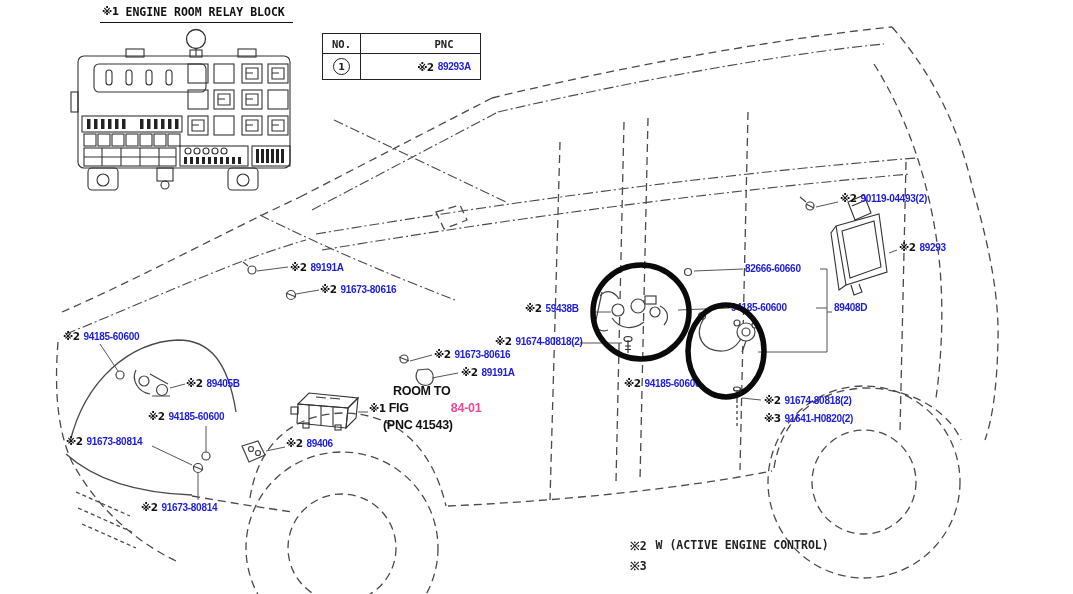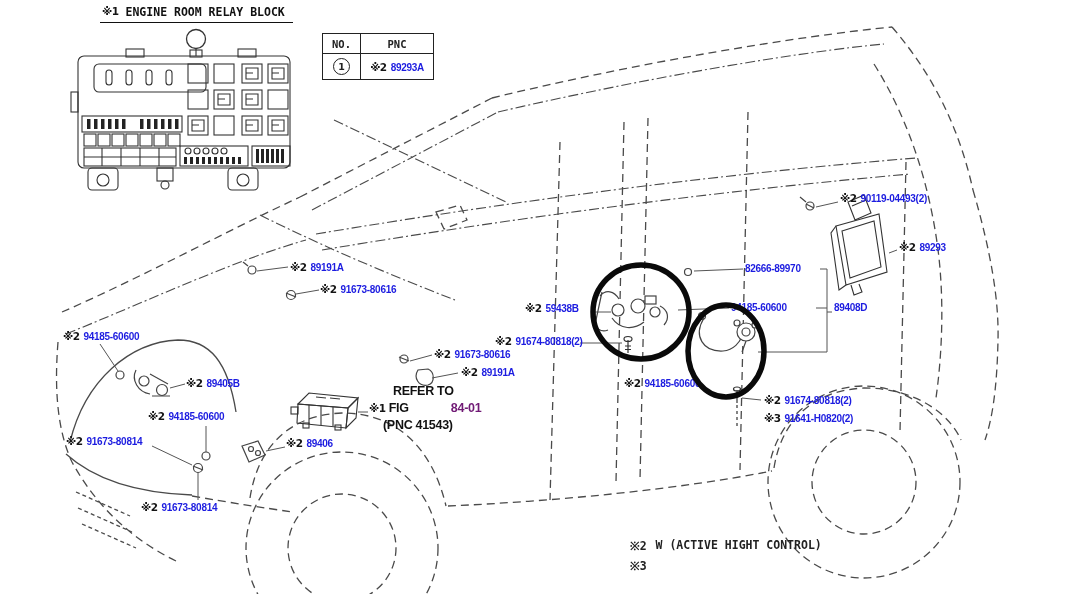--- a/index.html
+++ b/index.html
@@ -17,31 +17,31 @@
 
   .relay-title{position:absolute;left:100px;top:5px;z-index:2;
      font-family:"DejaVu Sans Mono",monospace;font-weight:bold;font-size:11.5px;color:#111;
      border-bottom:1.6px solid #111;padding:0 8px 3px 2px;display:flex;gap:7px;}
 
   .pnc-table{position:absolute;left:322px;top:33px;z-index:2;background:#fff;border:1.6px solid #222;}
   .tr{display:flex;align-items:center;}
   .tr.head{border-bottom:1.4px solid #222;height:19px;}
   .tr.data{height:25px;}
   .td-no{width:37px;border-right:1.4px solid #222;height:100%;display:flex;align-items:center;justify-content:center;}
-  .td-pnc{width:72px;display:flex;align-items:flex-end;justify-content:center;gap:4px;}
+  .td-pnc{width:72px;display:flex;align-items:flex-start;justify-content:center;gap:4px;margin-left:47px;}
   .th-txt{font-family:"DejaVu Sans Mono",monospace;font-weight:bold;font-size:10.5px;color:#222;}
   .circ{display:inline-block;width:15px;height:15px;border:1.4px solid #222;border-radius:50%;
         font-family:"DejaVu Sans",sans-serif;font-weight:bold;font-size:9.5px;line-height:15px;text-align:center;color:#222;}
 
   .refer{position:absolute;left:369px;top:383px;z-index:2;color:#111;
      font-family:"Liberation Sans",sans-serif;font-weight:bold;font-size:12.5px;line-height:17px;letter-spacing:-0.3px;}
   .refer .l1{margin-left:24px;}
   .refer .l3{margin-left:14px;}
   .refer .pfx{font-size:10.5px;}
-  .fig-no{color:#701a75;padding-left:39px;}
+  .fig-no{color:#ec4899;padding-left:39px;}
 
   .legend{position:absolute;left:630px;top:538px;z-index:2;
      font-family:"DejaVu Sans Mono",monospace;font-weight:bold;font-size:11.5px;color:#222;}
   .legend-row{display:flex;gap:9px;margin-bottom:5px;white-space:nowrap;}
 </style>
 </head>
 <body>
 
 <div class="stage">
 
@@ -362,21 +362,21 @@
       <span class="num">59438B</span>
     </div>
   <div class="plabel" style="left:624px;top:377px">
     <span class="pfx">※2</span>
       <span class="num">94185-60600</span>
     </div>
   <div class="plabel" style="left:731px;top:302px">
     <span class="num">94185-60600</span>
     </div>
   <div class="plabel" style="left:745px;top:263px">
-    <span class="num">82666-89970</span>
+    <span class="num">82666-60660</span>
     </div>
   <div class="plabel" style="left:834px;top:302px">
     <span class="num">89408D</span>
     </div>
   <div class="plabel" style="left:840px;top:192px">
     <span class="pfx">※2</span>
       <span class="num">90119-04493(2)</span>
     </div>
   <div class="plabel" style="left:899px;top:241px">
     <span class="pfx">※2</span>
@@ -385,33 +385,33 @@
   <div class="plabel" style="left:764px;top:394px">
     <span class="pfx">※2</span>
       <span class="num">91674-80818(2)</span>
     </div>
   <div class="plabel" style="left:764px;top:412px">
     <span class="pfx">※3</span>
       <span class="num">91641-H0820(2)</span>
     </div>
 
   <div class="refer">
-    <div class="l1">REFER TO</div>
+    <div class="l1">ROOM TO</div>
     <div class="l2">
       <span class="pfx">※1</span>
       <span>FIG</span>
       <span class="fig-no">84-01</span>
     </div>
     <div class="l3">(PNC 41543)</div>
   </div>
 
   <div class="legend">
     <div class="legend-row">
       <span>※2</span>
-      <span>W (ACTIVE HIGHT CONTROL)</span>
+      <span>W (ACTIVE ENGINE CONTROL)</span>
     </div>
     <div class="legend-row">
       <span>※3</span>
     </div>
   </div>
 
   <svg class="layer hilite-svg" width="1073" height="594" viewBox="0 0 1073 594">
     <ellipse cx="641" cy="312" rx="48" ry="47" fill="none" stroke="#0a0a0a" stroke-width="5.5"></ellipse>
     <ellipse cx="726" cy="351" rx="38" ry="46" fill="none" stroke="#0a0a0a" stroke-width="5.5"></ellipse>
   </svg>

